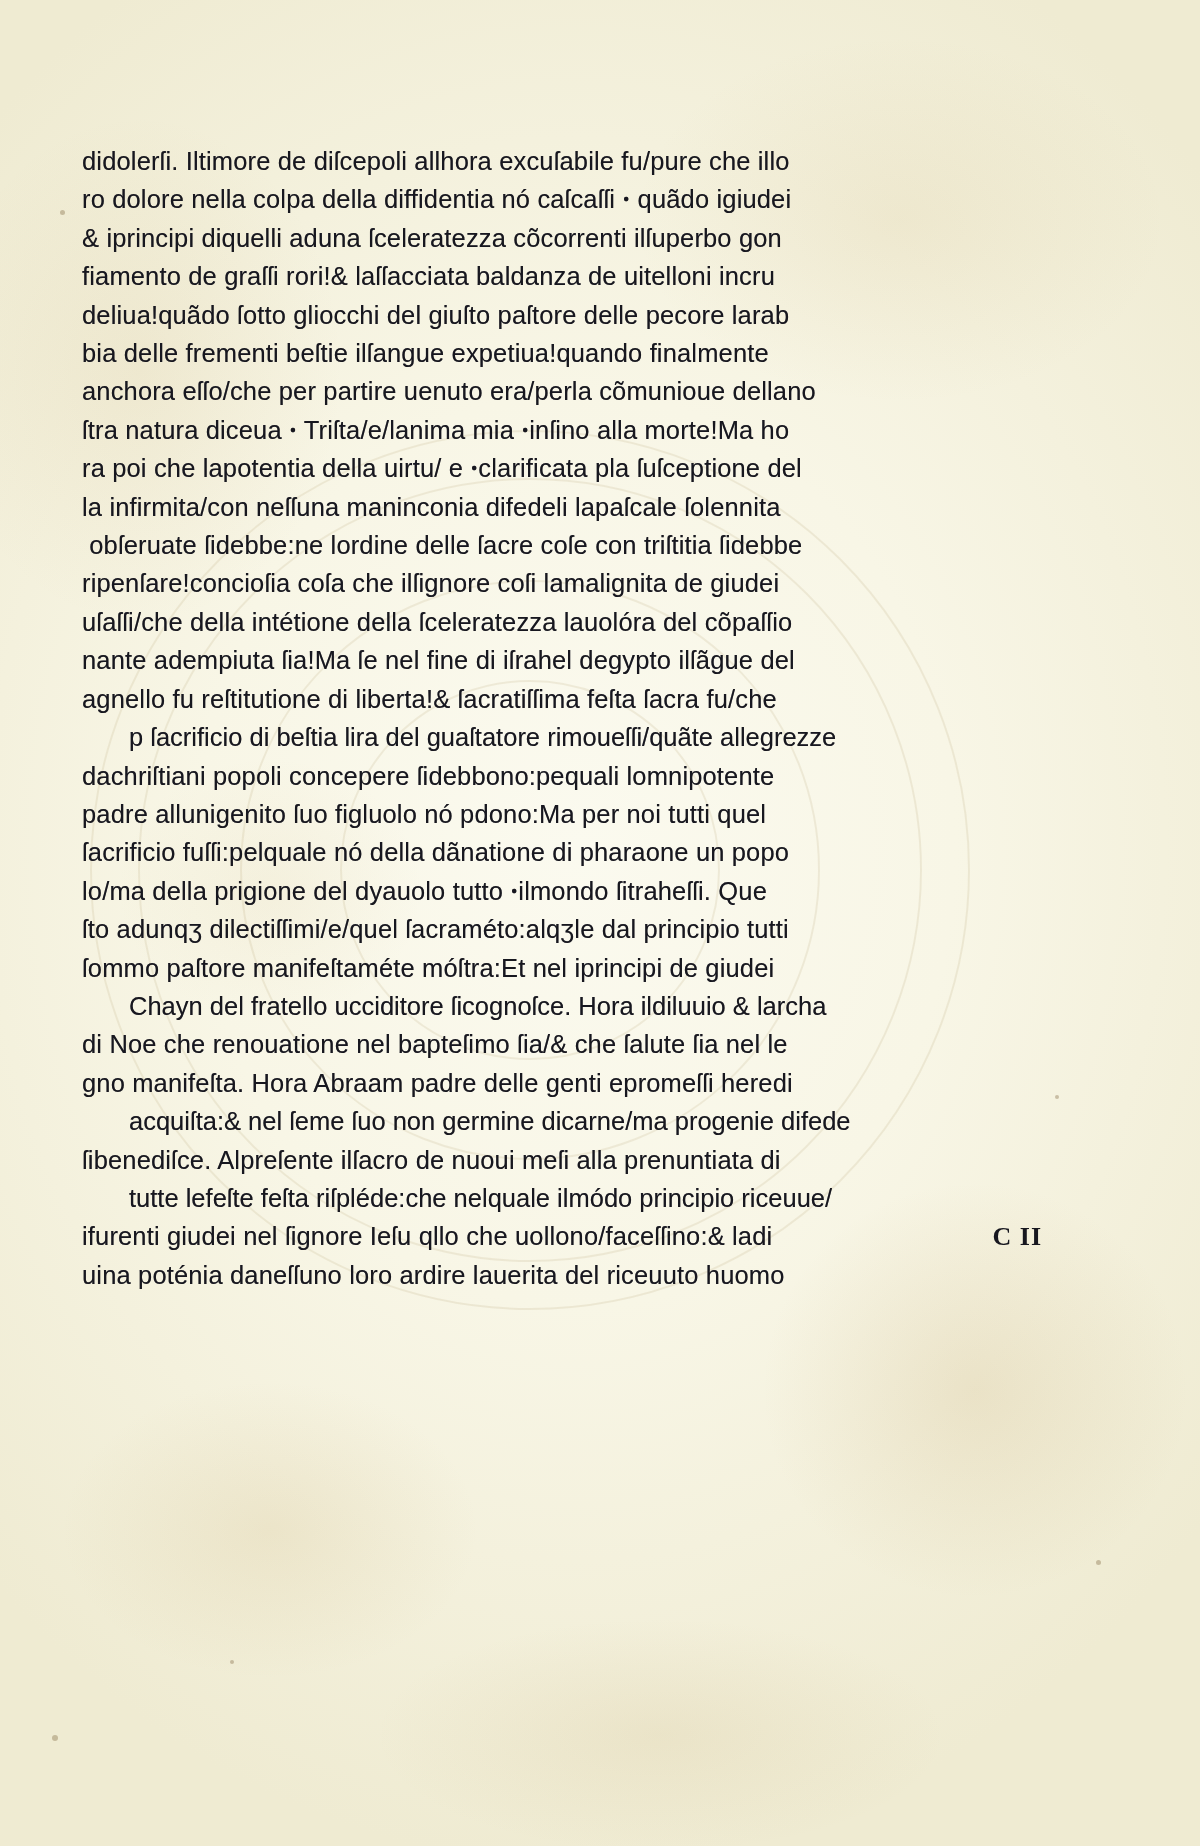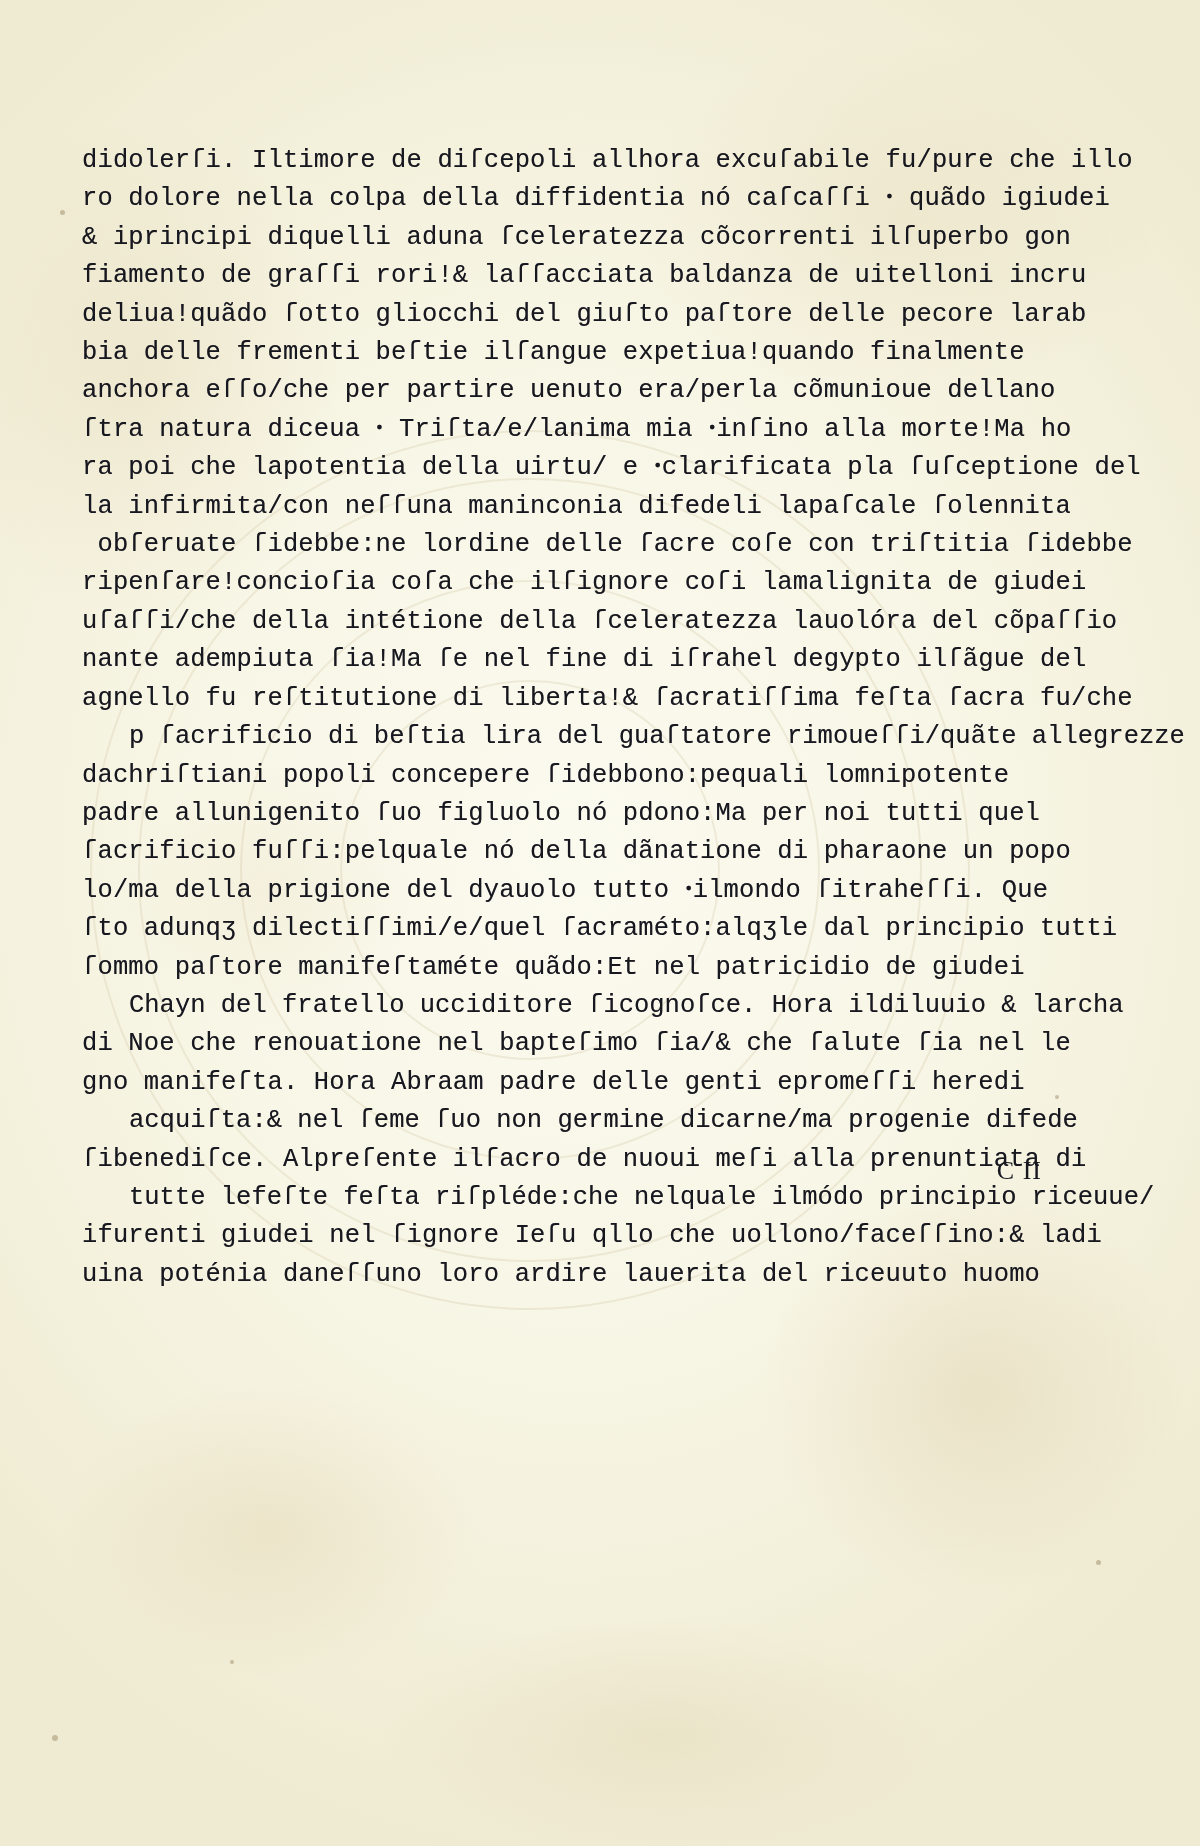--- a/index.html
+++ b/index.html
@@ -67,41 +67,42 @@
 
   
   #text-block {
     position: absolute;
     left: 82px;
     top: 142px;
     width: 960px;
     color: #1a1a24;
   }
   .line {
-    font-family: Liberation Mono, monospace;
+    font-family: Liberation Sans, sans-serif;
     font-size: 25.5px;
     line-height: 38.4px;
     letter-spacing: 0.15px;
     white-space: pre;
     color: #17171f;
     text-shadow: 0 0 0.6px rgba(20,20,30,0.45);
   }
   .line.tight { letter-spacing: 0px; margin-left: 47px; }
 
   #folio {
     position: absolute;
     left: 82px;
-    top: 1156px;
+    top: 1222px;
     width: 960px;
     text-align: right;
     padding-right: 72px;
     font-family: "Liberation Serif", serif;
     font-size: 26px;
     letter-spacing: 1px;
     color: #17171f;
+    font-weight: bold;
   }
 </style>
 </head>
 <body>
 
 <div id="page">
 
   <div class="stain s1"></div>
   <div class="stain s2"></div>
   <div class="stain s3"></div>
@@ -137,21 +138,21 @@
     <div class="line">ripenſare!concioſia coſa che ilſignore coſi lamalignita de giudei</div>
     <div class="line">uſaſſi/che della intétione della ſceleratezza lauolóra del cõpaſſio</div>
     <div class="line">nante adempiuta ſia!Ma ſe nel fine di iſrahel degypto ilſãgue del</div>
     <div class="line">agnello fu reſtitutione di liberta!&amp; ſacratiſſima feſta ſacra fu/che</div>
     <div class="line tight">p ſacrificio di beſtia lira del guaſtatore rimoueſſi/quãte allegrezze</div>
     <div class="line">dachriſtiani popoli concepere ſidebbono:pequali lomnipotente</div>
     <div class="line">padre allunigenito ſuo figluolo nó pdono:Ma per noi tutti quel</div>
     <div class="line">ſacrificio fuſſi:pelquale nó della dãnatione di pharaone un popo</div>
     <div class="line">lo/ma della prigione del dyauolo tutto ꞏilmondo ſitraheſſi. Que</div>
     <div class="line">ſto adunqʒ dilectiſſimi/e/quel ſacraméto:alqʒle dal principio tutti</div>
-    <div class="line">ſommo paſtore manifeſtaméte quãdo:Et nel patricidio de giudei</div>
+    <div class="line">ſommo paſtore manifeſtaméte móſtra:Et nel iprincipi de giudei</div>
     <div class="line tight">Chayn del fratello ucciditore ſicognoſce. Hora ildiluuio &amp; larcha</div>
     <div class="line">di Noe che renouatione nel bapteſimo ſia/&amp; che ſalute ſia nel le</div>
     <div class="line">gno manifeſta. Hora Abraam padre delle genti epromeſſi heredi</div>
     <div class="line tight">acquiſta:&amp; nel ſeme ſuo non germine dicarne/ma progenie difede</div>
     <div class="line">ſibenediſce. Alpreſente ilſacro de nuoui meſi alla prenuntiata di</div>
     <div class="line tight">tutte lefeſte feſta riſpléde:che nelquale ilmódo principio riceuue/</div>
     <div class="line">ifurenti giudei nel ſignore Ieſu qllo che uollono/faceſſino:&amp; ladi</div>
     <div class="line">uina poténia daneſſuno loro ardire lauerita del riceuuto huomo</div>
   </div>
 

